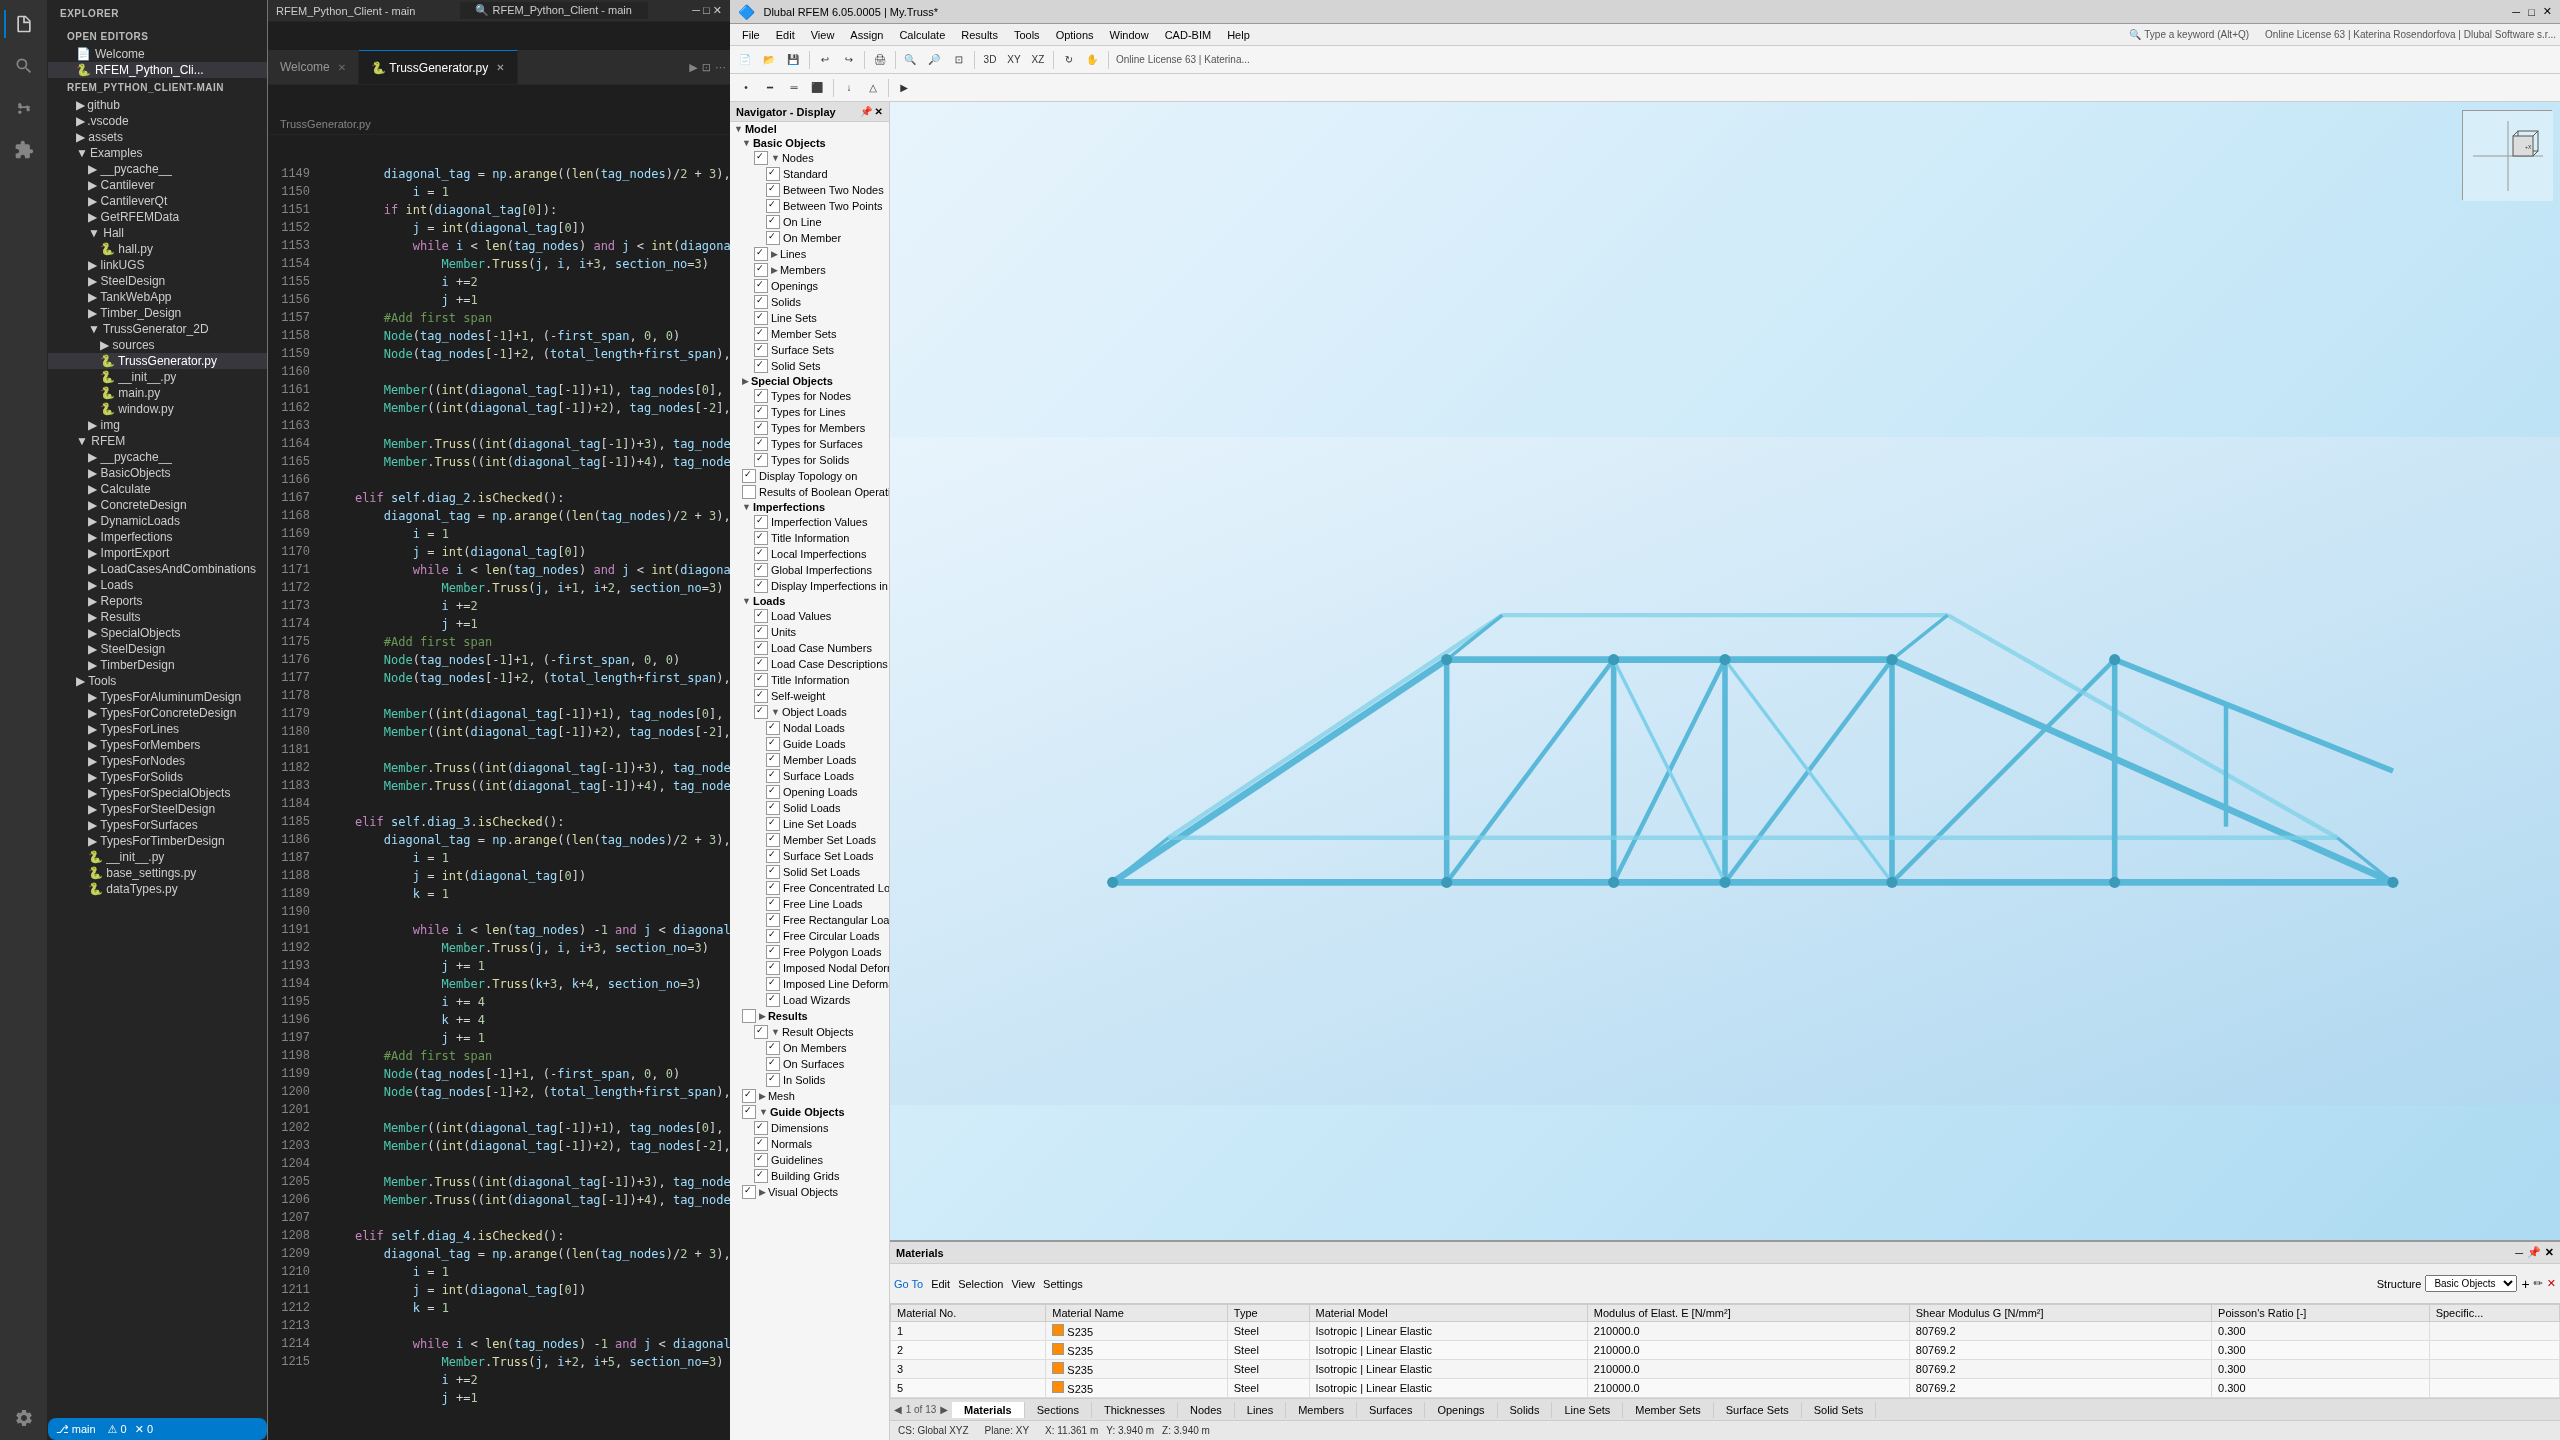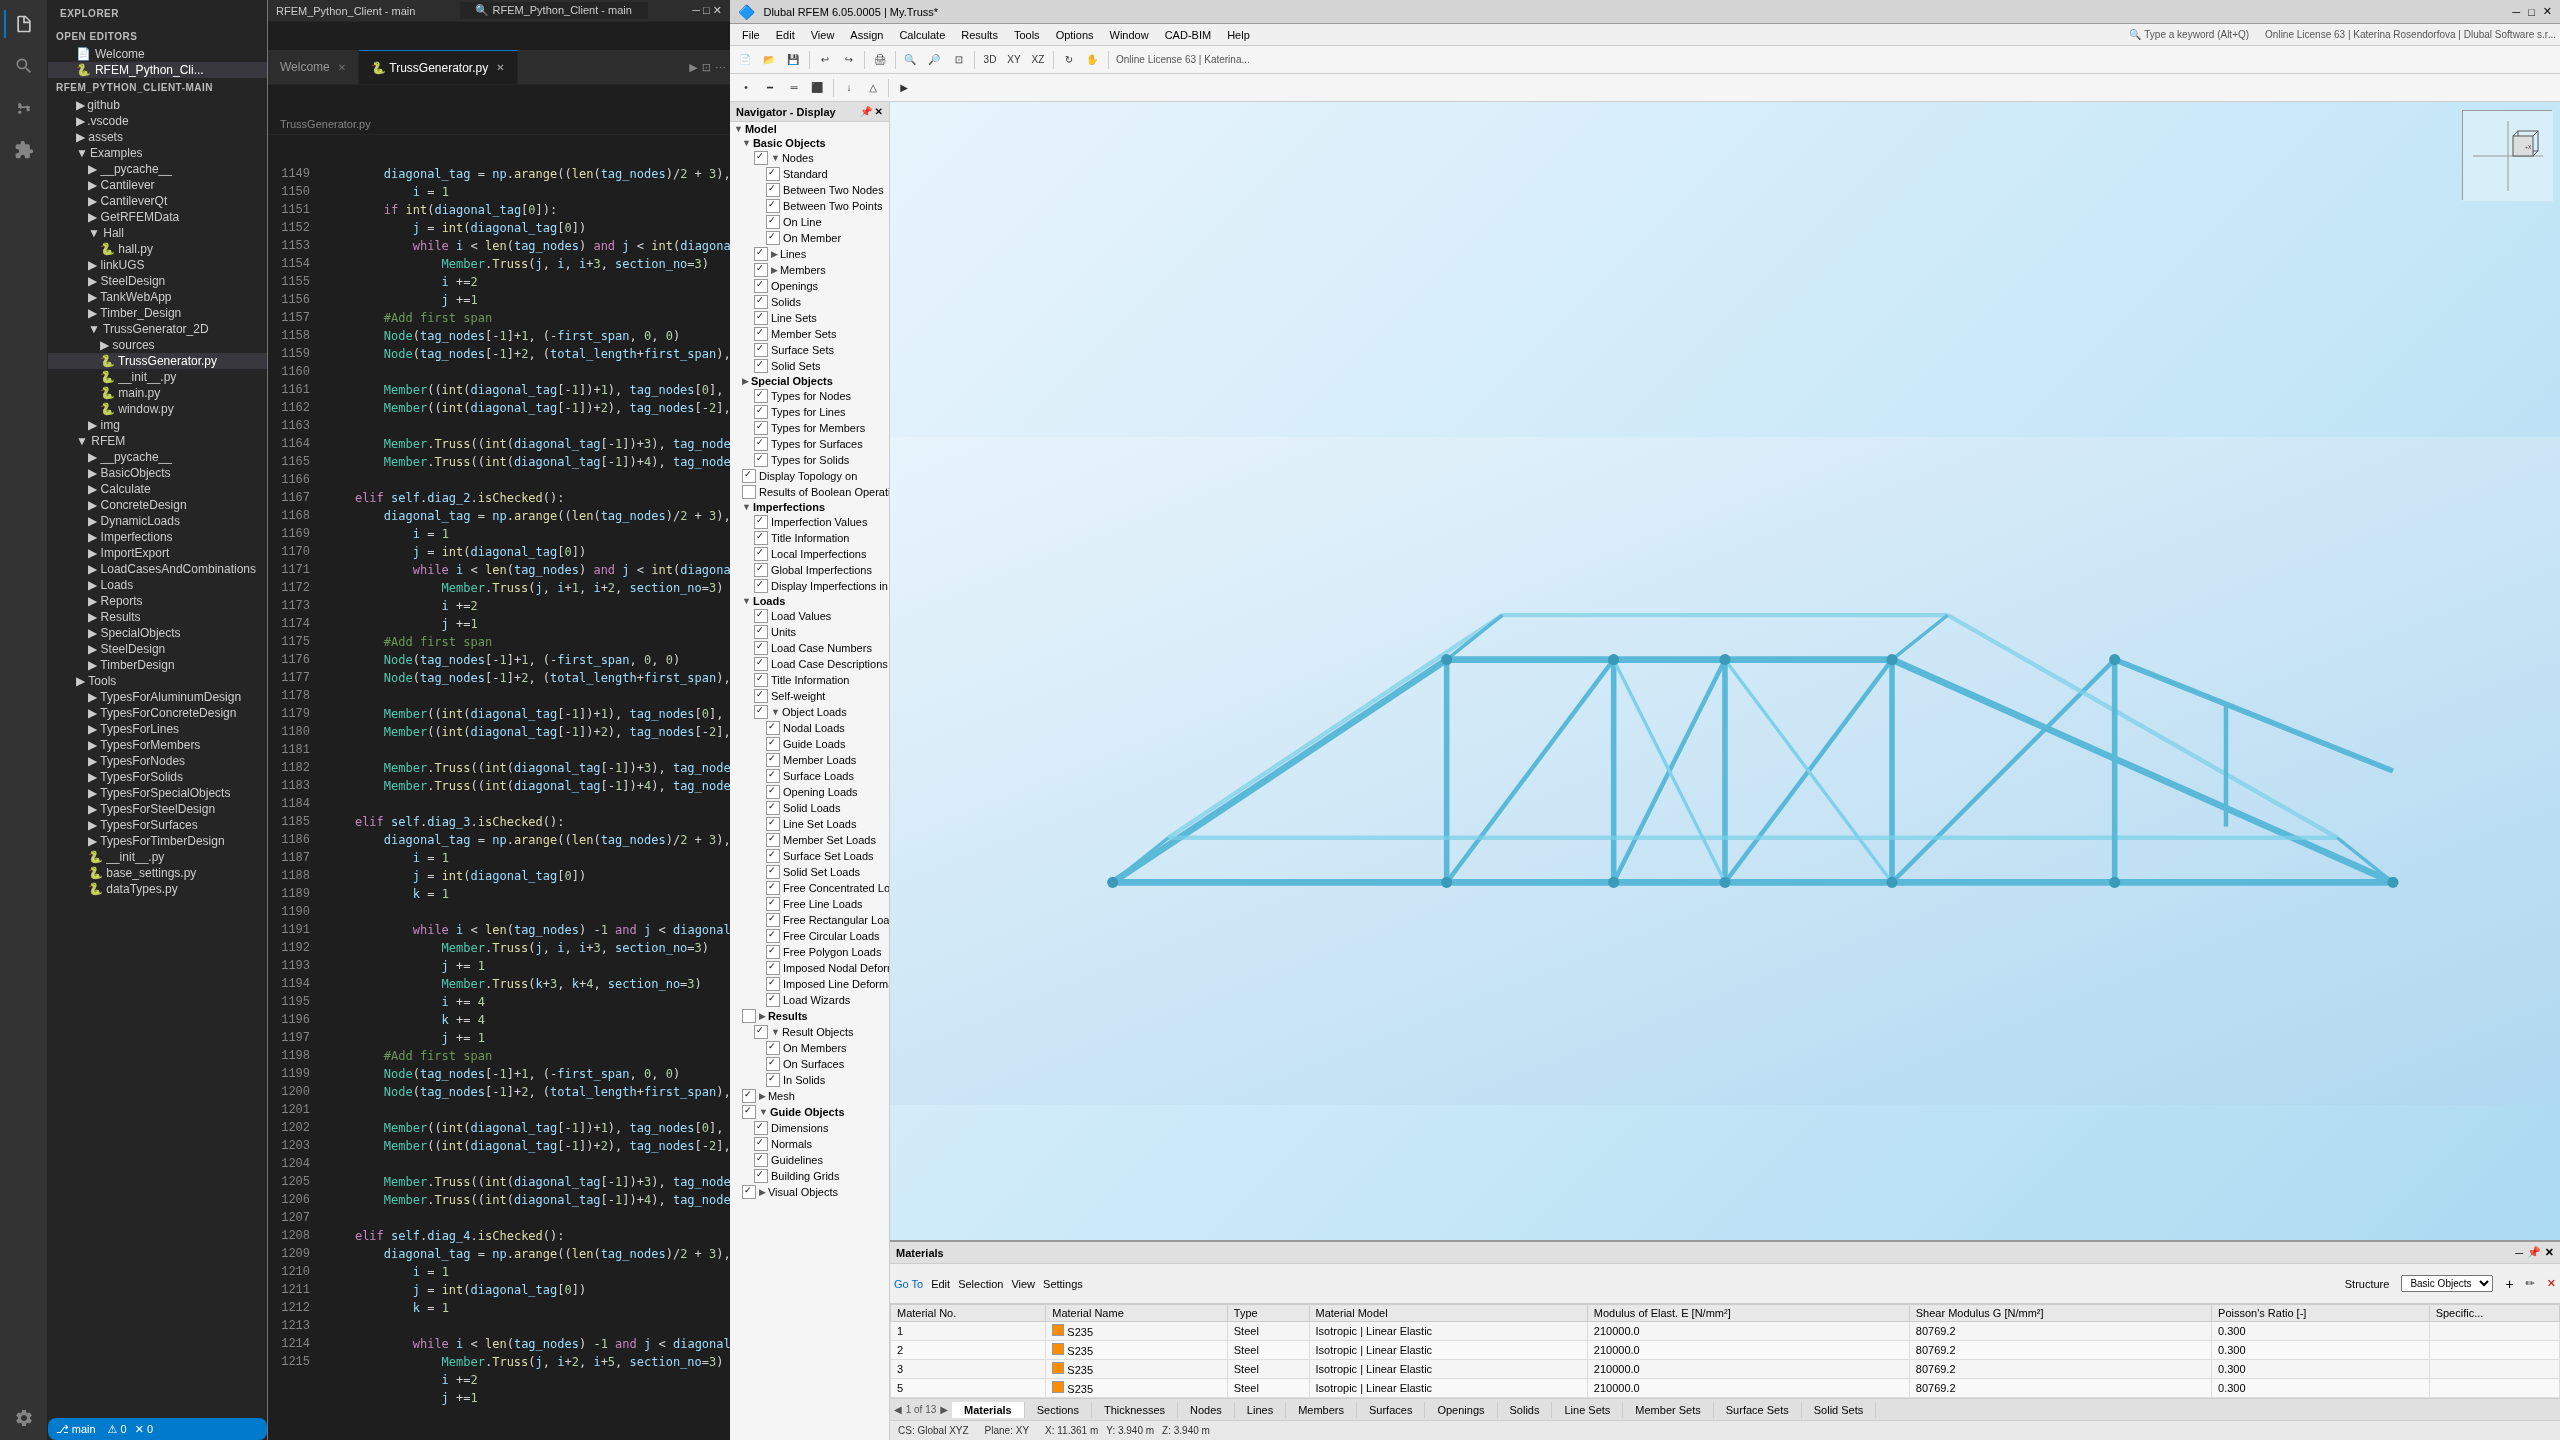--- a/index.html
+++ b/index.html
@@ -59,21 +59,21 @@
     }
     #sidebar-header {
       padding: 8px 12px;
       font-size: 10px;
       font-weight: bold;
       color: #bbb;
       letter-spacing: 0.5px;
       text-transform: uppercase;
     }
     .sidebar-section-title {
-      padding: 4px 8px;
+      padding: 4px 19px;
       font-size: 10px;
       font-weight: bold;
       color: #bbb;
       text-transform: uppercase;
       letter-spacing: 0.5px;
       cursor: pointer;
     }
     .sidebar-item {
       padding: 1px 0 1px 16px;
       color: #cccccc;
@@ -1089,21 +1089,21 @@
 
         <div id="materials-toolbar">
           <div style="display:flex; align-items:center; gap:8px; font-size:11px;">
             <span style="cursor:pointer; color:#0066cc;">Go To</span>
             <span style="cursor:pointer;">Edit</span>
             <span style="cursor:pointer;">Selection</span>
             <span style="cursor:pointer;">View</span>
             <span style="cursor:pointer;">Settings</span>
           </div>
           <div style="flex:1;"></div>
-          <div style="display:flex; align-items:center; gap:12px; font-size:11px;">
+          <div style="display:flex; align-items:center; gap:4px; font-size:11px;">
             <span>Structure</span>
             <select style="font-size:10px; padding:1px 4px;">
               <option>Basic Objects</option>
             </select>
 
             <span style="cursor:pointer; font-size:14px;">+</span>
             <span style="cursor:pointer;">✏</span>
             <span style="cursor:pointer; color:#cc0000;">✕</span>
           </div>
         </div>

